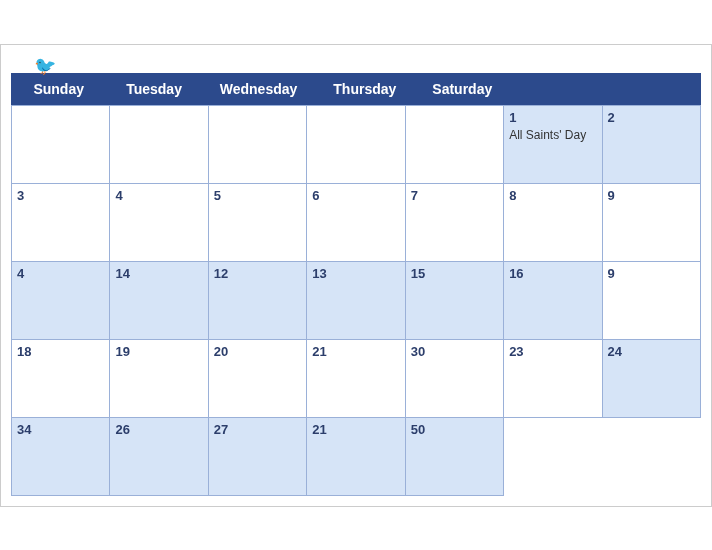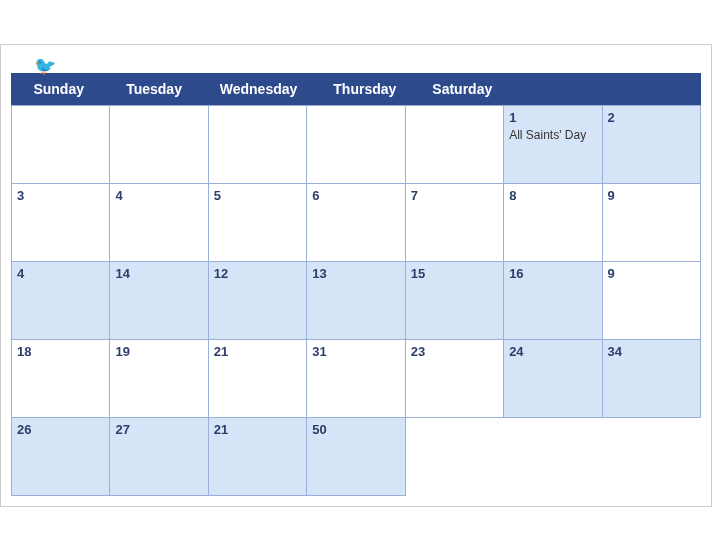--- a/index.html
+++ b/index.html
@@ -182,24 +182,27 @@
       <div class="calendar-cell">
         <span class="cell-date">9</span>
       </div>
       <div class="calendar-cell">
         <span class="cell-date">18</span>
       </div>
       <div class="calendar-cell">
         <span class="cell-date">19</span>
       </div>
       <div class="calendar-cell">
+        <span class="cell-date">20</span>
+      </div>
+      <div class="calendar-cell">
         <span class="cell-date">21</span>
       </div>
       <div class="calendar-cell">
-        <span class="cell-date">31</span>
+        <span class="cell-date">30</span>
       </div>
       <div class="calendar-cell">
         <span class="cell-date">23</span>
       </div>
       <div class="calendar-cell blue-bg">
         <span class="cell-date">24</span>
       </div>
       <div class="calendar-cell blue-bg">
         <span class="cell-date">34</span>
       </div>

